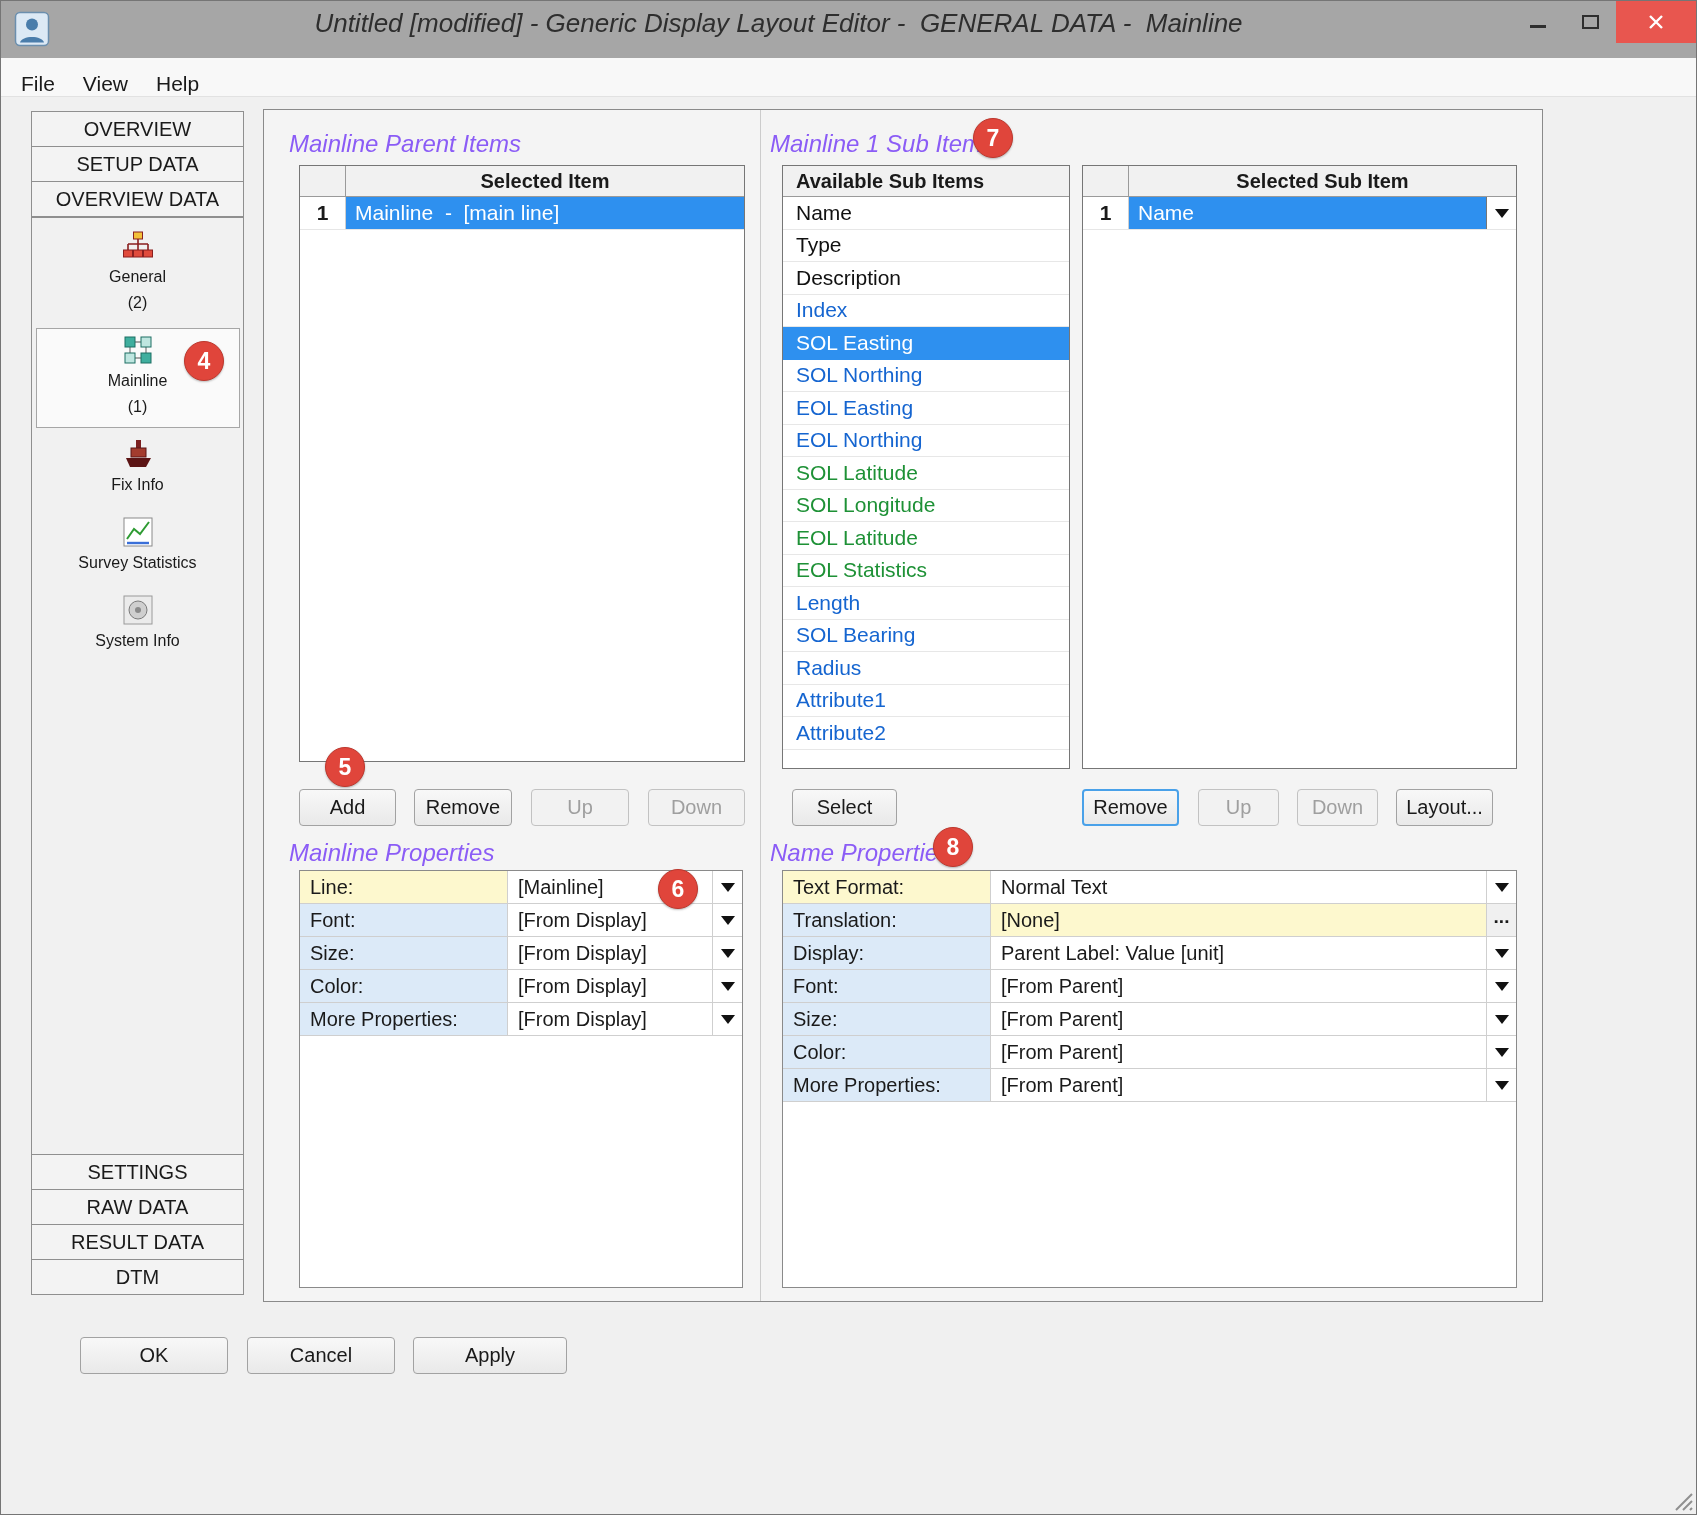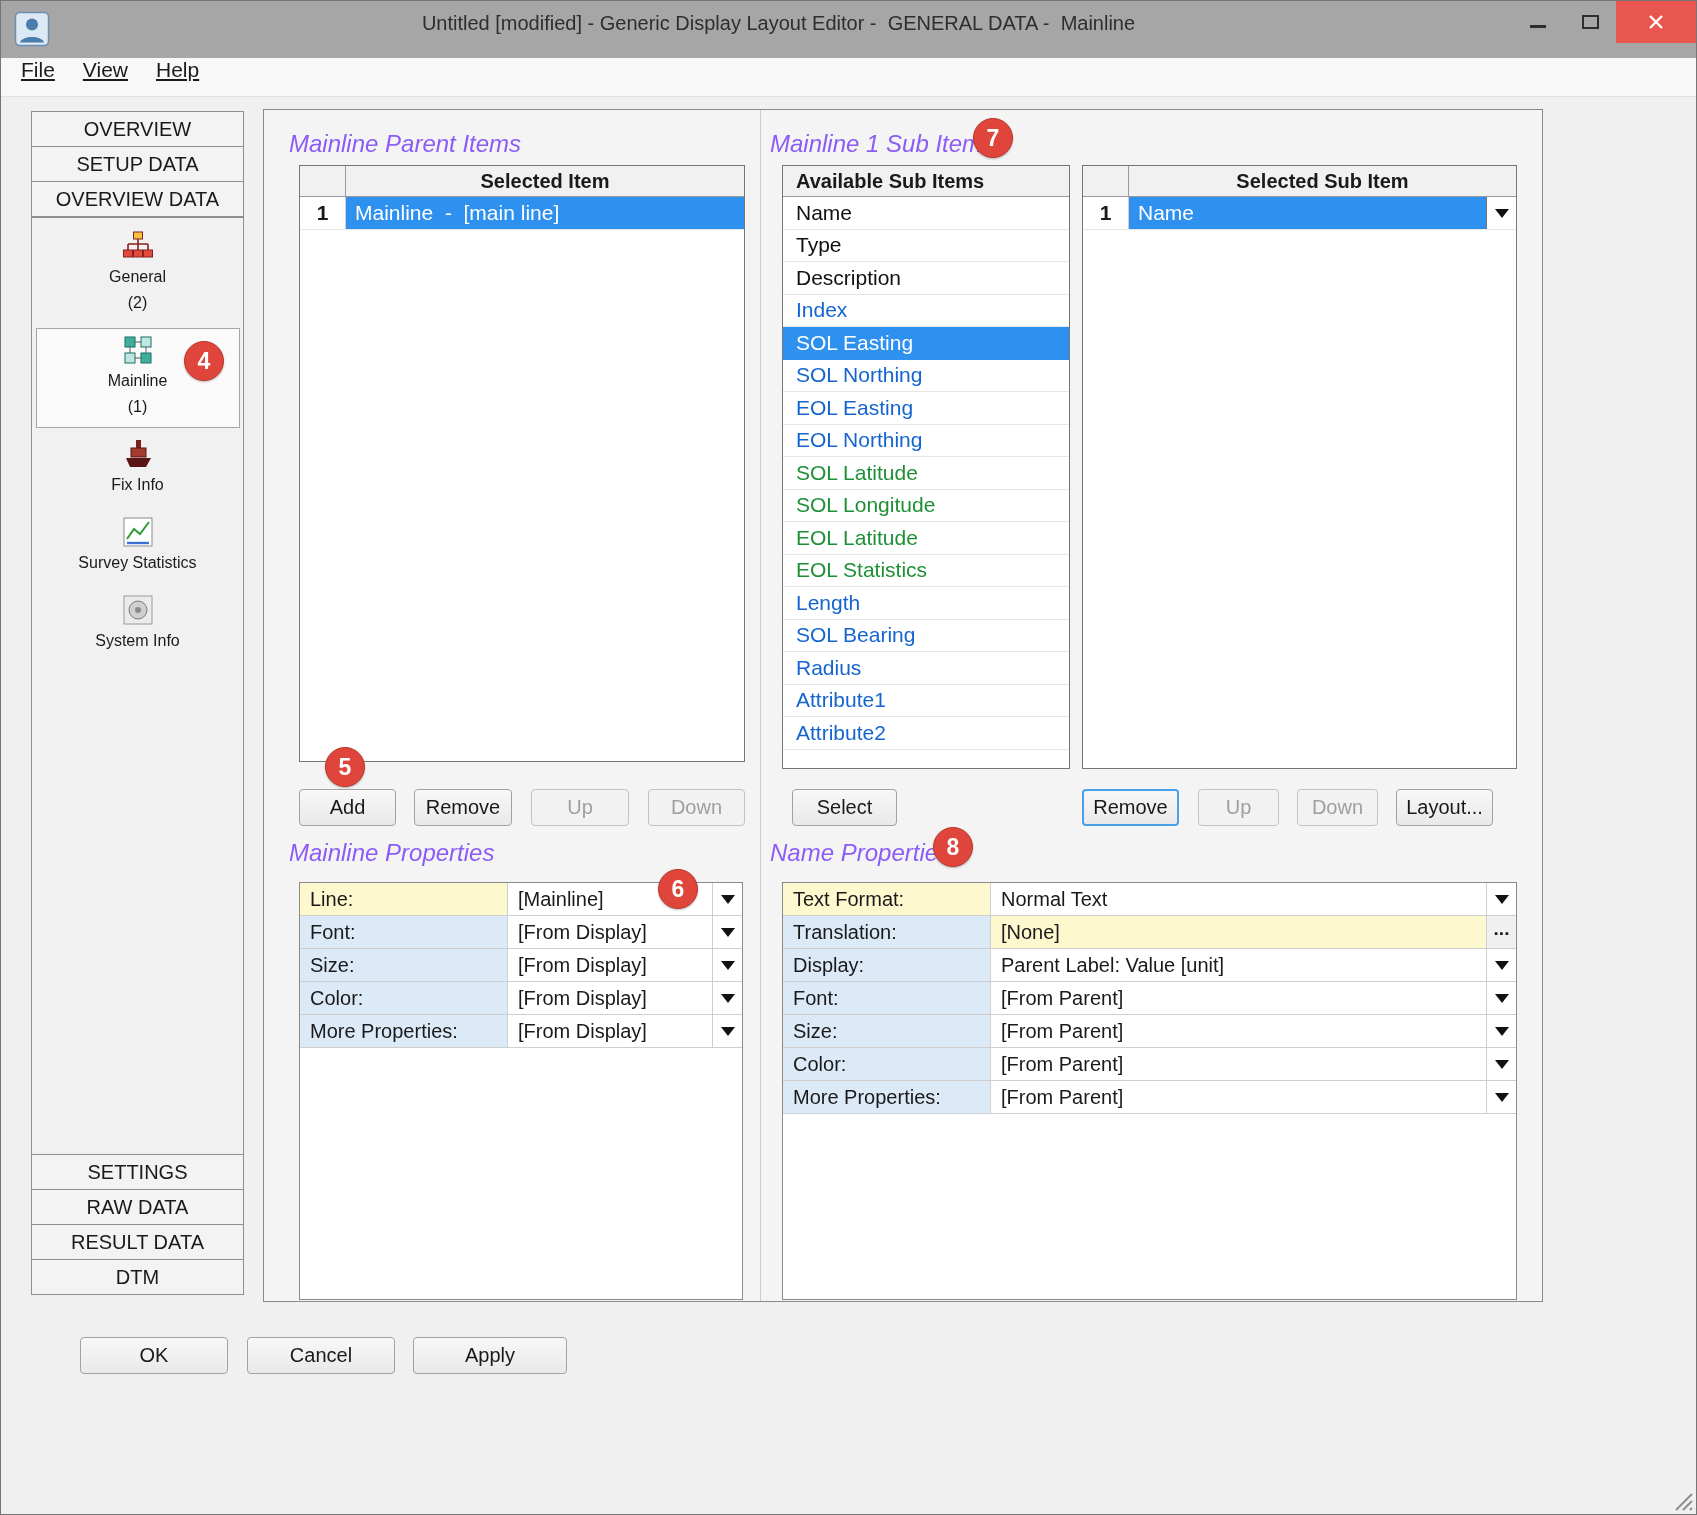--- a/index.html
+++ b/index.html
@@ -6,31 +6,31 @@
   html,body { width:1697px; height:1515px; overflow:hidden; }
   body { font-family:"Liberation Sans", sans-serif; color:#1a1a1a; background:#e8e8e8; }
 
   .window { position:relative; width:1697px; height:1515px; background:#f0f0f0; border:1px solid #757575; overflow:hidden; }
 
   
   .titlebar { position:absolute; left:0; top:0; width:100%; height:57px; background:#a6a6a6; }
   .app-icon { position:absolute; left:13px; top:10px; width:36px; height:36px; }
   .app-icon svg { width:100%; height:100%; }
   .title { position:absolute; left:60px; right:200px; top:0; height:44px; display:flex; align-items:center; justify-content:center;
-           font-size:20px; color:#2e2e2e; white-space:pre; }
+           font-size:26px; color:#2e2e2e; white-space:pre;font-style:italic; }
   .win-controls { position:absolute; top:0; right:0; display:flex; align-items:flex-start; }
   .cap-btn { height:42px; display:flex; align-items:center; justify-content:center; cursor:default; }
   .cap-btn.min, .cap-btn.max { width:52px; }
   .cap-btn.close { width:80px; background:#e8564f; }
   .glyph-min { width:16px; height:3px; background:#2e2e2e; margin-top:8px; }
   .glyph-max { width:17px; height:14px; border:2px solid #2e2e2e; background:transparent; }
 
   
   .menubar { position:absolute; left:0; top:57px; width:100%; height:39px; background:#f8f8f8; border-bottom:1px solid #e2e2e2;
-             display:flex; align-items:flex-start; padding-left:20px; gap:28px; font-size:21px;text-decoration:underline; }
+             display:flex; align-items:flex-end; padding-left:20px; gap:28px; font-size:21px; }
   .menu-item { cursor:default; }
 
   
   .sidebar-top    { position:absolute; left:30px; top:110px;  width:213px; }
   .sidebar-bottom { position:absolute; left:30px; top:1153px; width:213px; }
   .side-tab { height:36px; margin-top:-1px; border:1px solid #8f8f8f; background:#f3f3f3;
               display:flex; align-items:center; justify-content:center; font-size:20px; }
   .sidebar-top .side-tab:first-child, .sidebar-bottom .side-tab:first-child { margin-top:0; }
 
   .tree-box { position:absolute; left:30px; top:216px; width:213px; height:938px; border:1px solid #8f8f8f;
@@ -85,21 +85,21 @@
   .b-remove-l { left:150px;  top:679px; width:98px;  }
   .b-up-l     { left:267px;  top:679px; width:98px;  }
   .b-down-l   { left:384px;  top:679px; width:97px;  }
   .b-select   { left:528px;  top:679px; width:105px; }
   .b-remove-r { left:818px;  top:679px; width:97px;  }
   .b-up-r     { left:934px;  top:679px; width:81px;  }
   .b-down-r   { left:1033px; top:679px; width:81px;  }
   .b-layout   { left:1132px; top:679px; width:97px;  }
 
   
-  .prop-grid { position:absolute; background:#fff; border:1px solid #8a8a8a;margin-top:12px; }
+  .prop-grid { position:absolute; background:#fff; border:1px solid #8a8a8a; }
   .grid-left  { left:35px;  top:760px; width:444px; height:418px; }
   .grid-right { left:518px; top:760px; width:735px; height:418px; }
   .prop-row { display:flex; height:33px; border-bottom:1px solid #cfcfcf; font-size:20px; }
   .prop-label { width:208px; border-right:1px solid #cfcfcf; display:flex; align-items:center; padding-left:10px; background:#dceaf8; }
   .label-bg-yellow .prop-label { background:#fdf8ce; }
   .label-bg-blue   .prop-label { background:#dceaf8; }
   .prop-value { flex:1; display:flex; align-items:stretch; background:#fff; }
   .pv-text { flex:1; display:flex; align-items:center; padding-left:10px; white-space:pre; overflow:hidden; }
   .value-bg-yellow .pv-text { background:#fdf8ce; }
   .dd { width:30px; border-left:1px solid #cfcfcf; display:flex; align-items:center; justify-content:center; background:#fff; }

